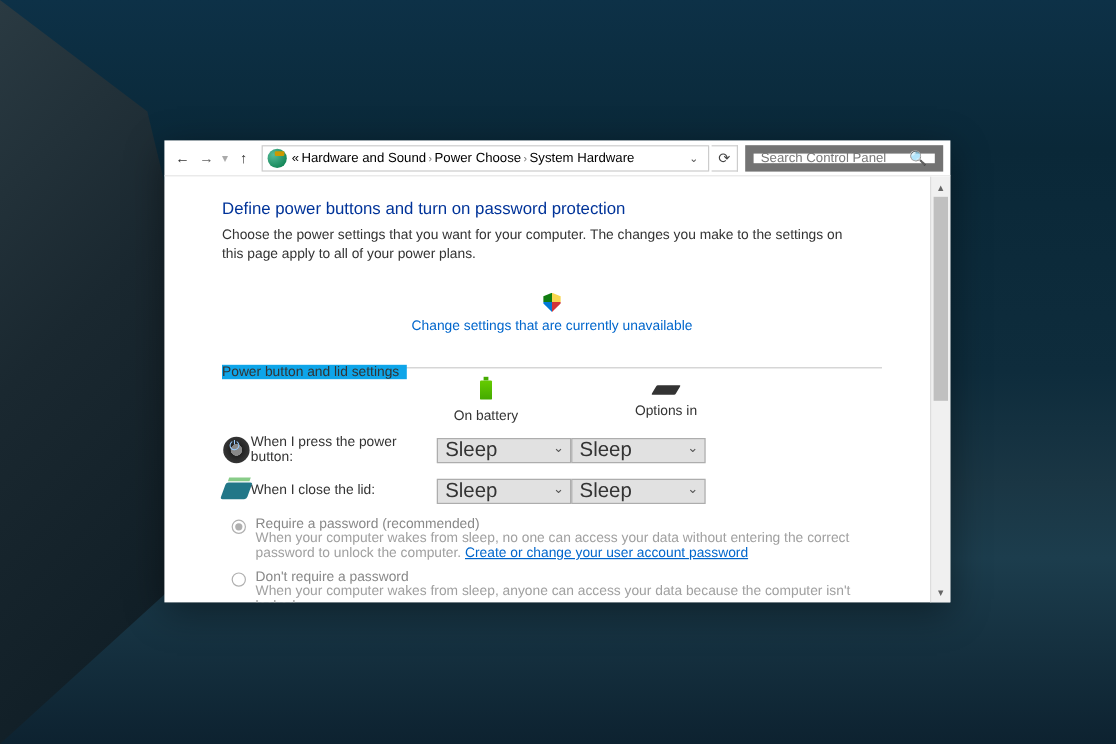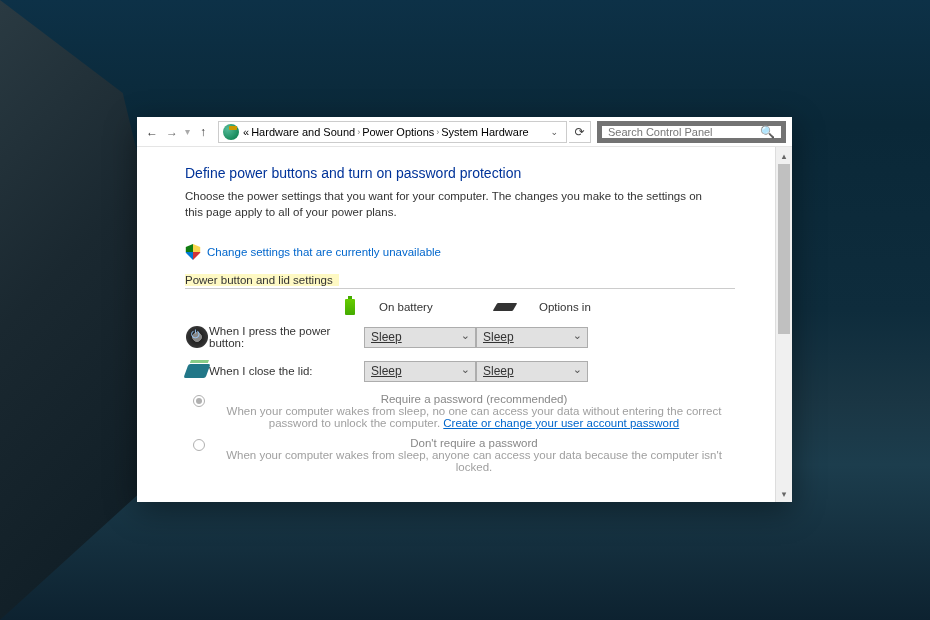--- a/index.html
+++ b/index.html
@@ -68,21 +68,21 @@
     .bc-icon::after{content:"";position:absolute;width:8px;height:4px;background:#c90;top:2px;left:6px;border-radius:1px;}
     .chev { color:#777; font-size:9px;}
     .bc-item { color:#000; white-space:nowrap;}
     .bc-drop { margin-left:auto; color:#555; font-size:9px; padding-right:4px;}
     .refresh-btn {
       width:22px; height:22px; border:1px solid #ccc; border-left:none;
       display:flex;align-items:center;justify-content:center;
       font-size:12px;color:#444;
     }
     .search-box {
-      width:189px; height:22px; border:5px solid #737373; margin-left:4px;
+      width:165px; height:22px; border:7px solid #737373; margin-left:4px;
       display:flex;align-items:center;padding:0 6px;color:#777;font-size:11px;
       position:relative;
     }
     .search-box .mag{margin-left:auto;color:#888;font-size:12px;}
     .body {
       flex:1; display:flex; overflow:hidden;
     }
     .content {
       flex:1; padding: 6px 40px 0 48px;
       overflow:hidden;
@@ -96,85 +96,84 @@
     .sb-thumb{margin:0 2px;background:#c0c0c0;height:170px;border-radius:0;}
     h1.page-title {
       color:#003399;
       font-size:14px;
       font-weight:400;
       margin-top:12px;
       margin-bottom:8px;
     }
     .desc { color:#333; font-size:11.5px; line-height:1.35; margin-bottom:24px; max-width:520px;}
     .shield-link {
-      display:flex;align-items:center;gap:6px;margin-bottom:14px;
+      display:flex;align-items:center;gap:6px;margin-bottom:14px;flex-direction:column;
     }
     .shield {
       width:16px;height:16px;
       background: conic-gradient(#f8d64e 0 25%, #d13438 25% 50%, #0078d7 50% 75%, #107c10 75% 100%);
       clip-path: polygon(50% 0, 95% 18%, 95% 55%, 50% 100%, 5% 55%, 5% 18%);
     }
     a.link { color:#0066cc; text-decoration:none; font-size:11.5px;}
     .section {
       margin-bottom:10px;
     }
     .section-header {
       font-size:11.5px; color:#333;
       border-bottom:1px solid #ccc;
       padding-bottom:2px;
       margin-bottom:10px;
       position:relative;
       background:#fff;
     }
-    .section-header span{background:#fef9c3;padding-right:6px;position:relative;top:0;}
+    .section-header span{background:#0ea5e9;padding-right:6px;position:relative;top:12px;}
     .icon-row {
       display:flex; align-items:center;
       margin-left:160px; gap:30px; margin-bottom:10px;
     }
-    .col-head{display:flex;align-items:center;gap:24px;font-size:11.5px;width:120px;}
+    .col-head{display:flex;align-items:center;gap:8px;font-size:11.5px;width:120px;flex-direction:column;}
     .battery-icon{width:10px;height:16px;background:linear-gradient(#6c0,#4a0);border-radius:1px;position:relative;}
     .battery-icon::before{content:"";position:absolute;top:-3px;left:3px;width:4px;height:3px;background:#4a0;}
     .plug-icon{width:20px;height:8px;background:#333;transform:skewX(-30deg);border-radius:1px;}
     .setting-row{display:flex;align-items:center;margin-bottom:10px;}
     .row-icon{width:24px;height:24px;display:flex;align-items:center;justify-content:center;}
     .power-icon{width:22px;height:22px;border-radius:50%;background:radial-gradient(circle,#888 30%,#222 32%,#444 100%);position:relative;}
     .power-icon::after{content:"⏻";color:#9cf;font-size:11px;position:absolute;left:5px;top:2px;}
     .lid-icon{width:22px;height:14px;background:#278;border-radius:2px;transform:skewX(-20deg);position:relative;}
     .lid-icon::after{content:"";position:absolute;width:18px;height:3px;background:#8c8;top:-4px;left:1px;}
     .row-label{width:155px;font-size:11.5px;}
     .dropdown{
       width:112px;height:21px;background:#e1e1e1;border:1px solid #adadad;
-      display:flex;align-items:center;padding:0 6px;font-size:12px;
-      position:relative;
-      text-decoration:underline;
+      display:flex;align-items:center;padding:0 6px;font-size:17px;
+      position:relative;
     }
     .dropdown::after{content:"⌄";position:absolute;right:5px;top:1px;color:#555;font-size:11px;}
     .radio-group{margin-left:8px;}
     .radio-item{display:flex;gap:8px;margin-bottom:8px;}
     .radio{width:12px;height:12px;border:1px solid #b0b0b0;border-radius:50%;margin-top:2px;flex-shrink:0;position:relative;}
     .radio.sel::after{content:"";position:absolute;width:6px;height:6px;background:#b0b0b0;border-radius:50%;top:2px;left:2px;}
-    .radio-text{font-size:11.5px;color:#a0a0a0;text-align:center;}
+    .radio-text{font-size:11.5px;color:#a0a0a0;}
     .radio-text .rt-title{color:#888;}
     .radio-text .rt-link{color:#0066cc;text-decoration:underline;}
   </style>
 </head>
 <body class="desktop">
 
 <div class="window">
   <div class="addr-bar">
     <div class="nav-btn enabled">←</div>
     <div class="nav-btn">→</div>
     <div class="sep">▾</div>
     <div class="nav-btn enabled">↑</div>
     <div class="breadcrumb">
       <div class="bc-icon"></div>
       <span class="bc-item">«</span>
       <span class="bc-item">Hardware and Sound</span>
       <span class="chev">›</span>
-      <span class="bc-item">Power Options</span>
+      <span class="bc-item">Power Choose</span>
       <span class="chev">›</span>
       <span class="bc-item">System Hardware</span>
       <span class="bc-drop">⌄</span>
     </div>
     <div class="refresh-btn">⟳</div>
     <div class="search-box">
       <span>Search Control Panel</span>
       <span class="mag">🔍</span>
     </div>
   </div>

